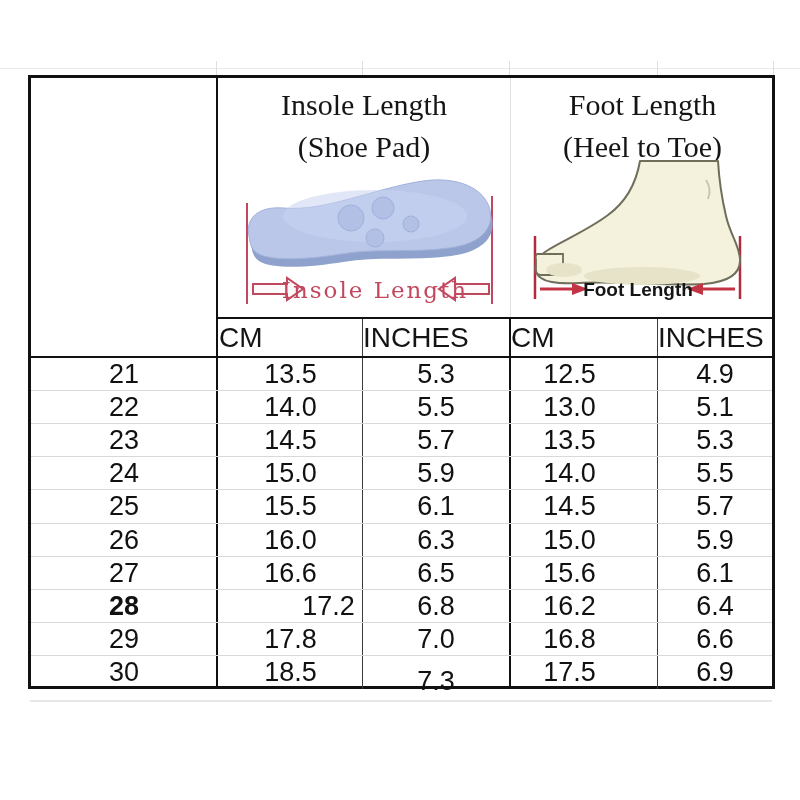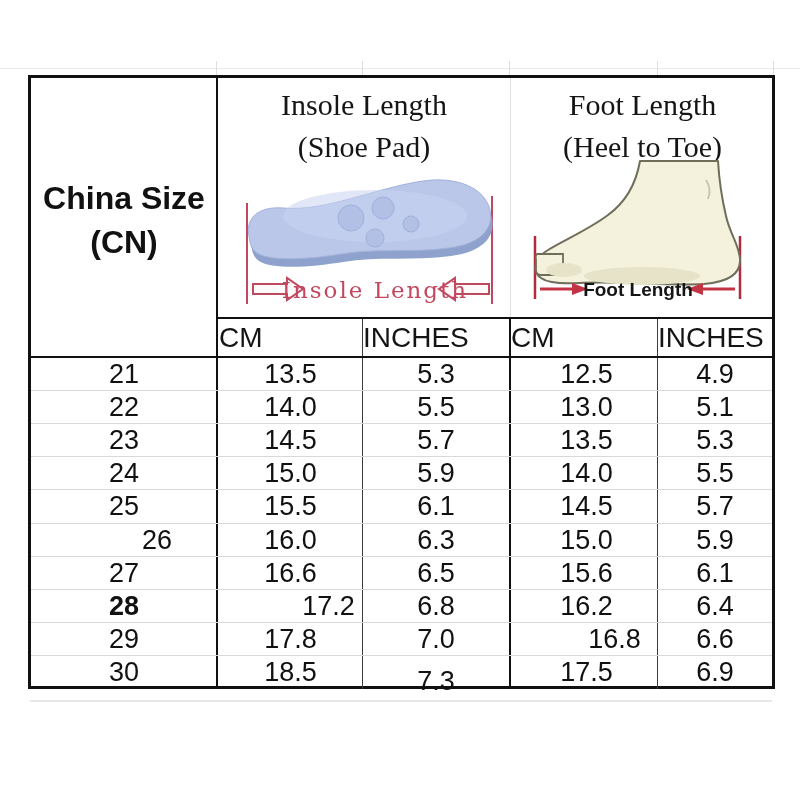--- a/index.html
+++ b/index.html
@@ -27,21 +27,21 @@
   .serif-head{font-family:"Liberation Serif",serif;font-size:30px;line-height:42px;
               text-align:center;color:#151515;}
   .insole-head{left:219px;top:84px;width:290px;}
   .foot-head{left:511px;top:84px;width:263px;}
   
   .subcell{top:319px;height:37px;line-height:37px;font-size:28px;color:#141414;}
   .s0{left:219px;width:143px}.s1{left:363px;width:146px}.s2{left:511px;width:145px}.s3{left:658px;width:114px}
   
   .cell{position:absolute;height:33px;line-height:33px;text-align:center;font-size:27px;color:#111;}
   .c0{left:31px;width:186px}.c1{left:219px;width:143px}.c2{left:363px;width:146px}
-  .c3{left:514px;width:145px}.c4{left:658px;width:114px}
+  .c3{left:497px;width:145px}.c4{left:658px;width:114px}
   svg{display:block;}
 </style>
 </head>
 <body>
 
 <div class="sheet">
 
   <div class="abs ghost-h-top"></div>
   <div class="abs ghost-h-bottom"></div>
   <div class="abs ghost-tick" style="left:216px"></div>
@@ -63,24 +63,20 @@
       <div class="abs rowsep" style="top: 423.2px;"></div>
       <div class="abs rowsep" style="top: 456.3px;"></div>
       <div class="abs rowsep" style="top: 489.4px;"></div>
       <div class="abs rowsep" style="top: 522.5px;"></div>
       <div class="abs rowsep" style="top: 555.6px;"></div>
       <div class="abs rowsep" style="top: 588.7px;"></div>
       <div class="abs rowsep" style="top: 621.8px;"></div>
       <div class="abs rowsep" style="top: 654.9px;"></div>
     </div>
 
-  <div class="abs china-head">
-    <div>China Size</div>
-    <div>(CN)</div>
-  </div>
 
   <div class="abs serif-head insole-head">
     <div>Insole Length</div>
     <div>(Shoe Pad)</div>
   </div>
 
   <div class="abs serif-head foot-head">
     <div>Foot Length</div>
     <div>(Heel to Toe)</div>
   </div>
@@ -143,39 +139,39 @@
       <div class="cell c0" style="top: 457.3px;">24</div>
       <div class="cell c1" style="top: 457.3px;">15.0</div>
       <div class="cell c2" style="top: 457.3px;">5.9</div>
       <div class="cell c3" style="top: 457.3px;">14.0</div>
       <div class="cell c4" style="top: 457.3px;">5.5</div>
       <div class="cell c0" style="top: 490.4px;">25</div>
       <div class="cell c1" style="top: 490.4px;">15.5</div>
       <div class="cell c2" style="top: 490.4px;">6.1</div>
       <div class="cell c3" style="top: 490.4px;">14.5</div>
       <div class="cell c4" style="top: 490.4px;">5.7</div>
-      <div class="cell c0" style="top: 523.5px; padding-left: 33px;">26</div>
+      <div class="cell c0" style="top: 523.5px;">26</div>
       <div class="cell c1" style="top: 523.5px;">16.0</div>
       <div class="cell c2" style="top: 523.5px;">6.3</div>
       <div class="cell c3" style="top: 523.5px;">15.0</div>
       <div class="cell c4" style="top: 523.5px;">5.9</div>
       <div class="cell c0" style="top: 556.6px;">27</div>
       <div class="cell c1" style="top: 556.6px;">16.6</div>
       <div class="cell c2" style="top: 556.6px;">6.5</div>
       <div class="cell c3" style="top: 556.6px;">15.6</div>
       <div class="cell c4" style="top: 556.6px;">6.1</div>
       <div class="cell c0" style="top: 589.7px; font-weight: bold;">28</div>
       <div class="cell c1" style="top: 589.7px; margin-left: 38px;">17.2</div>
       <div class="cell c2" style="top: 589.7px;">6.8</div>
       <div class="cell c3" style="top: 589.7px;">16.2</div>
       <div class="cell c4" style="top: 589.7px;">6.4</div>
       <div class="cell c0" style="top: 622.8px;">29</div>
       <div class="cell c1" style="top: 622.8px;">17.8</div>
       <div class="cell c2" style="top: 622.8px;">7.0</div>
-      <div class="cell c3" style="top: 622.8px; margin-left: 28px;">16.8</div>
+      <div class="cell c3" style="top: 622.8px;">16.8</div>
       <div class="cell c4" style="top: 622.8px;">6.6</div>
       <div class="cell c0" style="top: 655.9px;">30</div>
       <div class="cell c1" style="top: 655.9px;">18.5</div>
       <div class="cell c2" style="top: 665px;">7.3</div>
       <div class="cell c3" style="top: 655.9px;">17.5</div>
       <div class="cell c4" style="top: 655.9px;">6.9</div>
     </div>
 
 </div>
 

